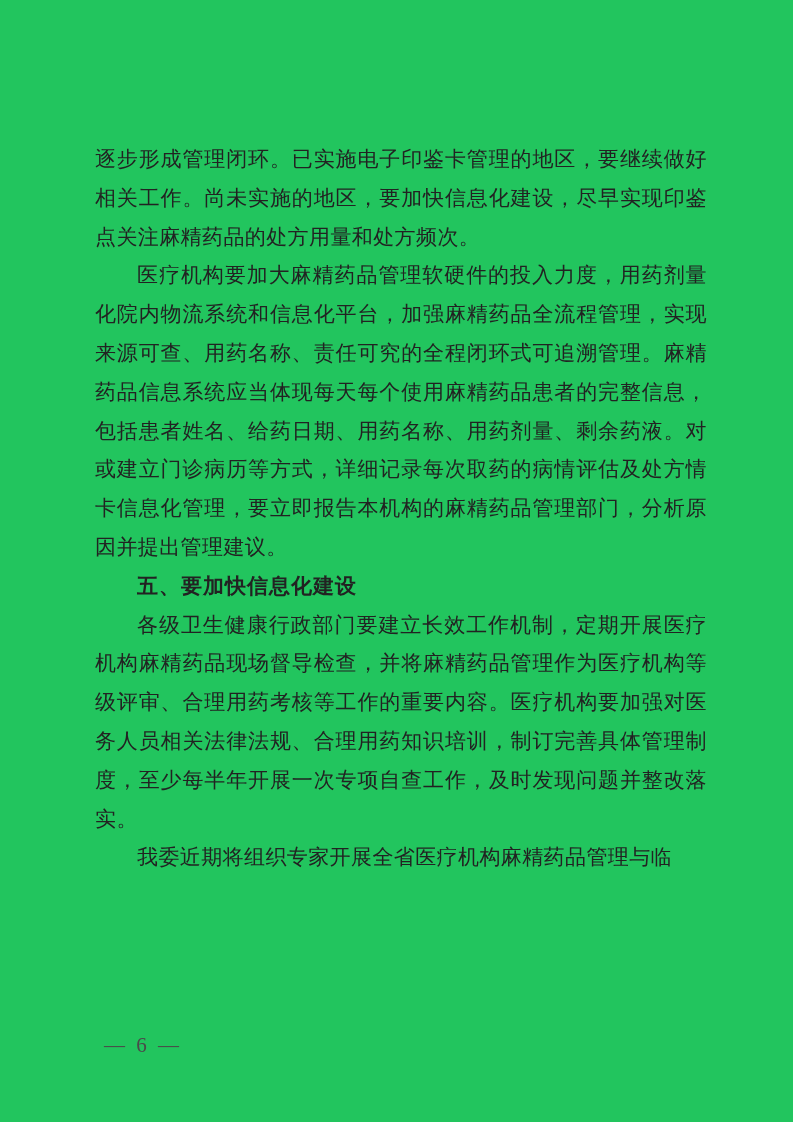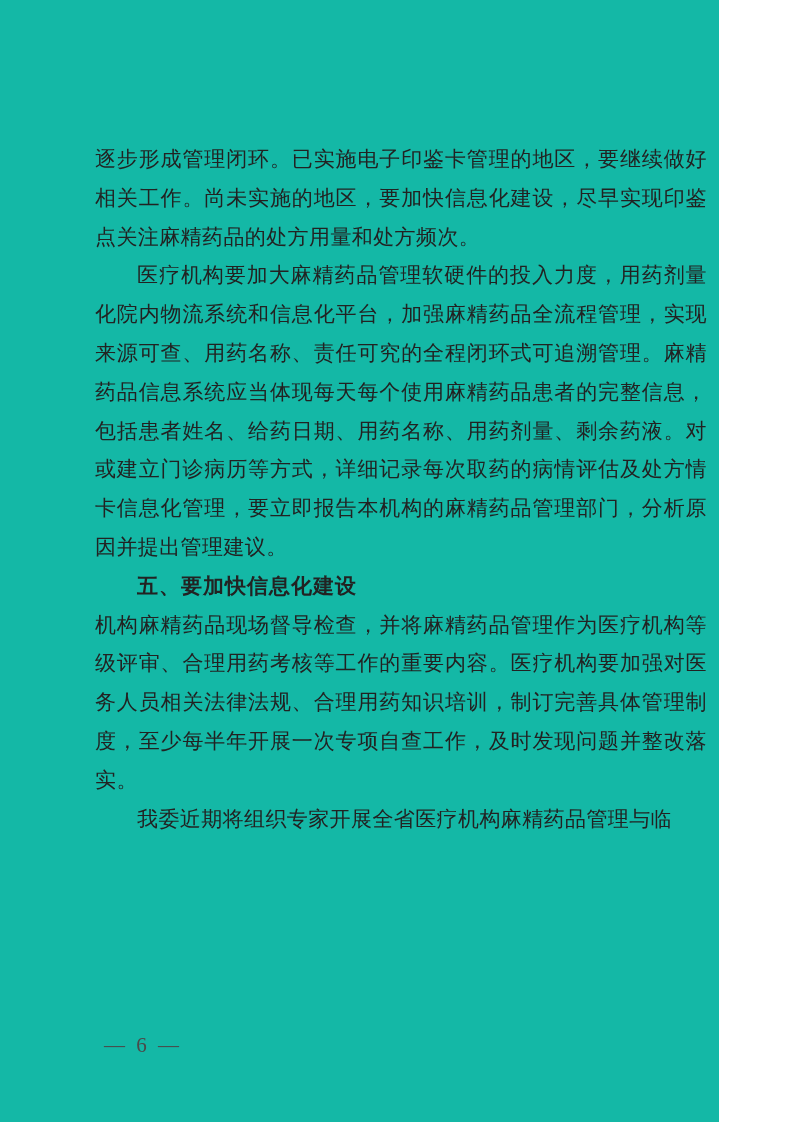--- a/index.html
+++ b/index.html
@@ -2,23 +2,23 @@
 <html><head>
 <meta charset="utf-8">
 <style>
   html, body {
     margin: 0;
     padding: 0;
     background: #ffffff;
   }
   .page {
     position: relative;
-    width: 719px;
+    width: 793px;
     height: 1122px;
-    background: #14b8a6;
+    background: #22c55e;
     overflow: hidden;
     font-family: "Liberation Serif", serif;
   }
   .content {
     position: absolute;
     left: 95px;
     top: 140px;
     width: 612px;
     font-size: 21px;
     line-height: 38.8px;
@@ -70,20 +70,21 @@
         <div class="line">药品信息系统应当体现每天每个使用麻精药品患者的完整信息，</div>
         <div class="line">包括患者姓名、给药日期、用药名称、用药剂量、剩余药液。对</div>
         <div class="line">或建立门诊病历等方式，详细记录每次取药的病情评估及处方情</div>
         <div class="line">卡信息化管理，要立即报告本机构的麻精药品管理部门，分析原</div>
         <div class="line no-stretch">因并提出管理建议。</div>
       </div>
       <div class="paragraph heading">
         <div class="line indent no-stretch">五、要加快信息化建设</div>
       </div>
       <div class="paragraph">
+        <div class="line indent">各级卫生健康行政部门要建立长效工作机制，定期开展医疗</div>
         <div class="line">机构麻精药品现场督导检查，并将麻精药品管理作为医疗机构等</div>
         <div class="line">级评审、合理用药考核等工作的重要内容。医疗机构要加强对医</div>
         <div class="line">务人员相关法律法规、合理用药知识培训，制订完善具体管理制</div>
         <div class="line">度，至少每半年开展一次专项自查工作，及时发现问题并整改落</div>
         <div class="line no-stretch">实。</div>
       </div>
       <div class="paragraph">
         <div class="line indent no-stretch">我委近期将组织专家开展全省医疗机构麻精药品管理与临</div>
       </div>
     </div>

